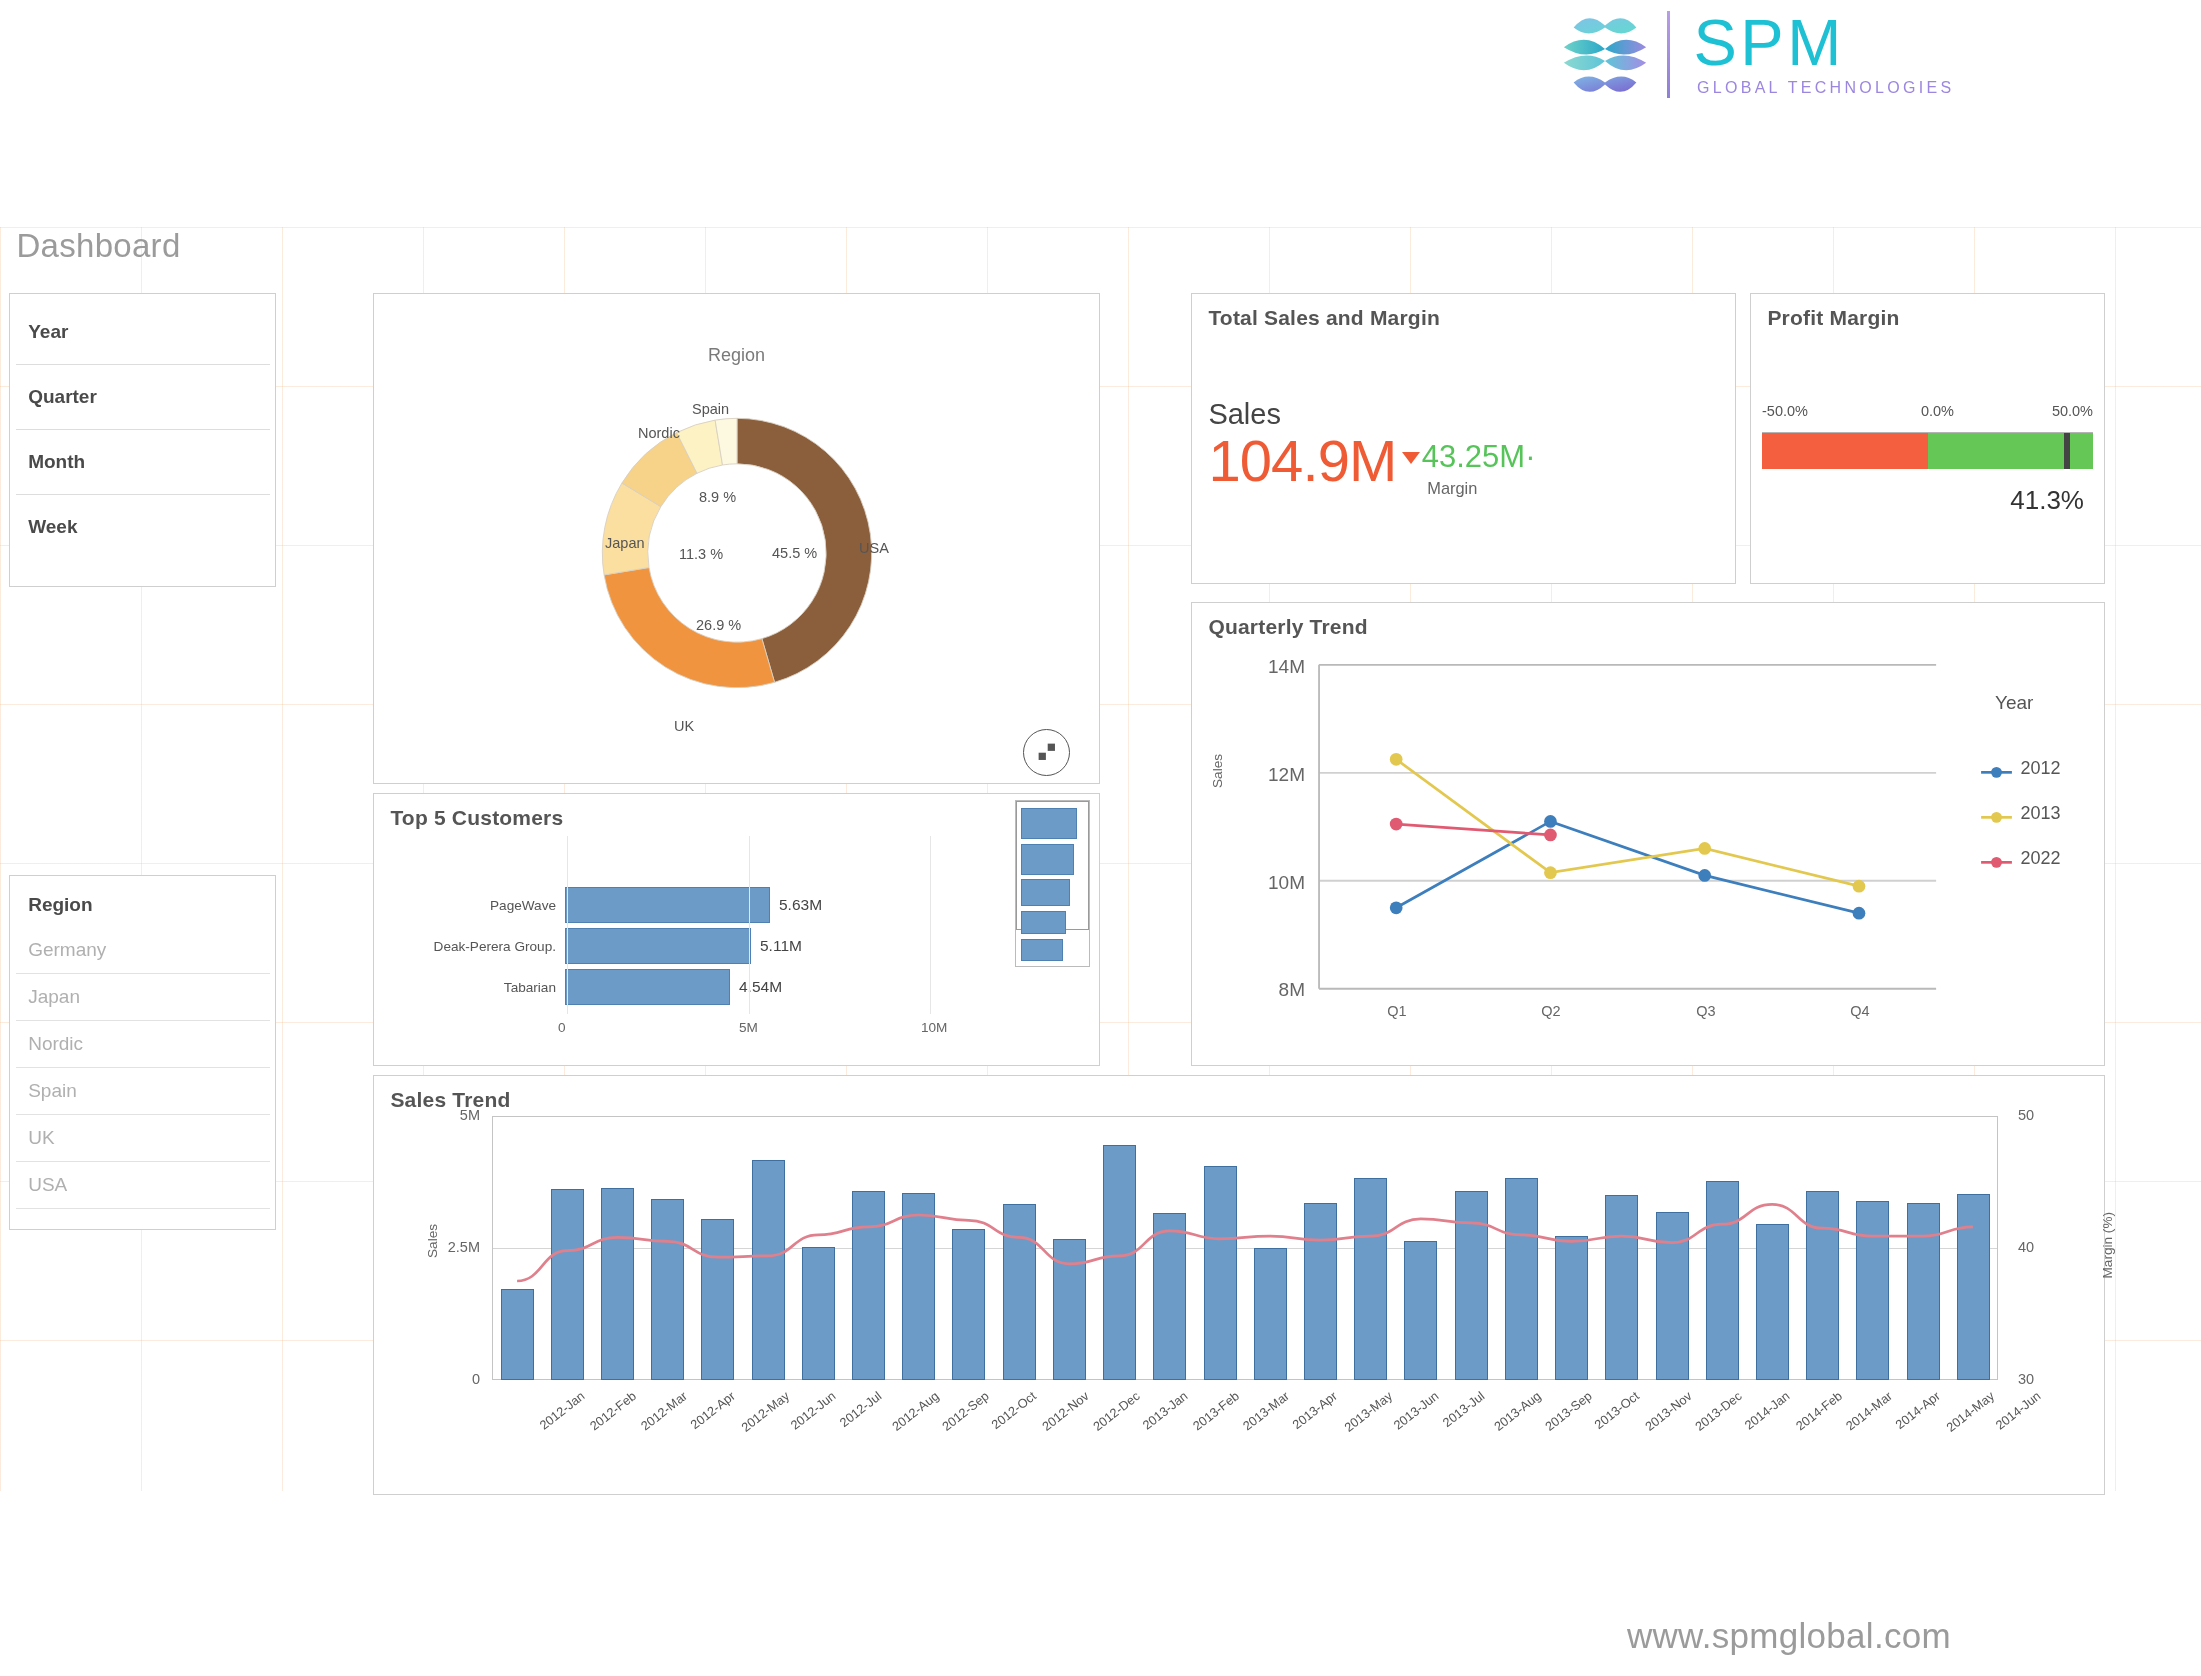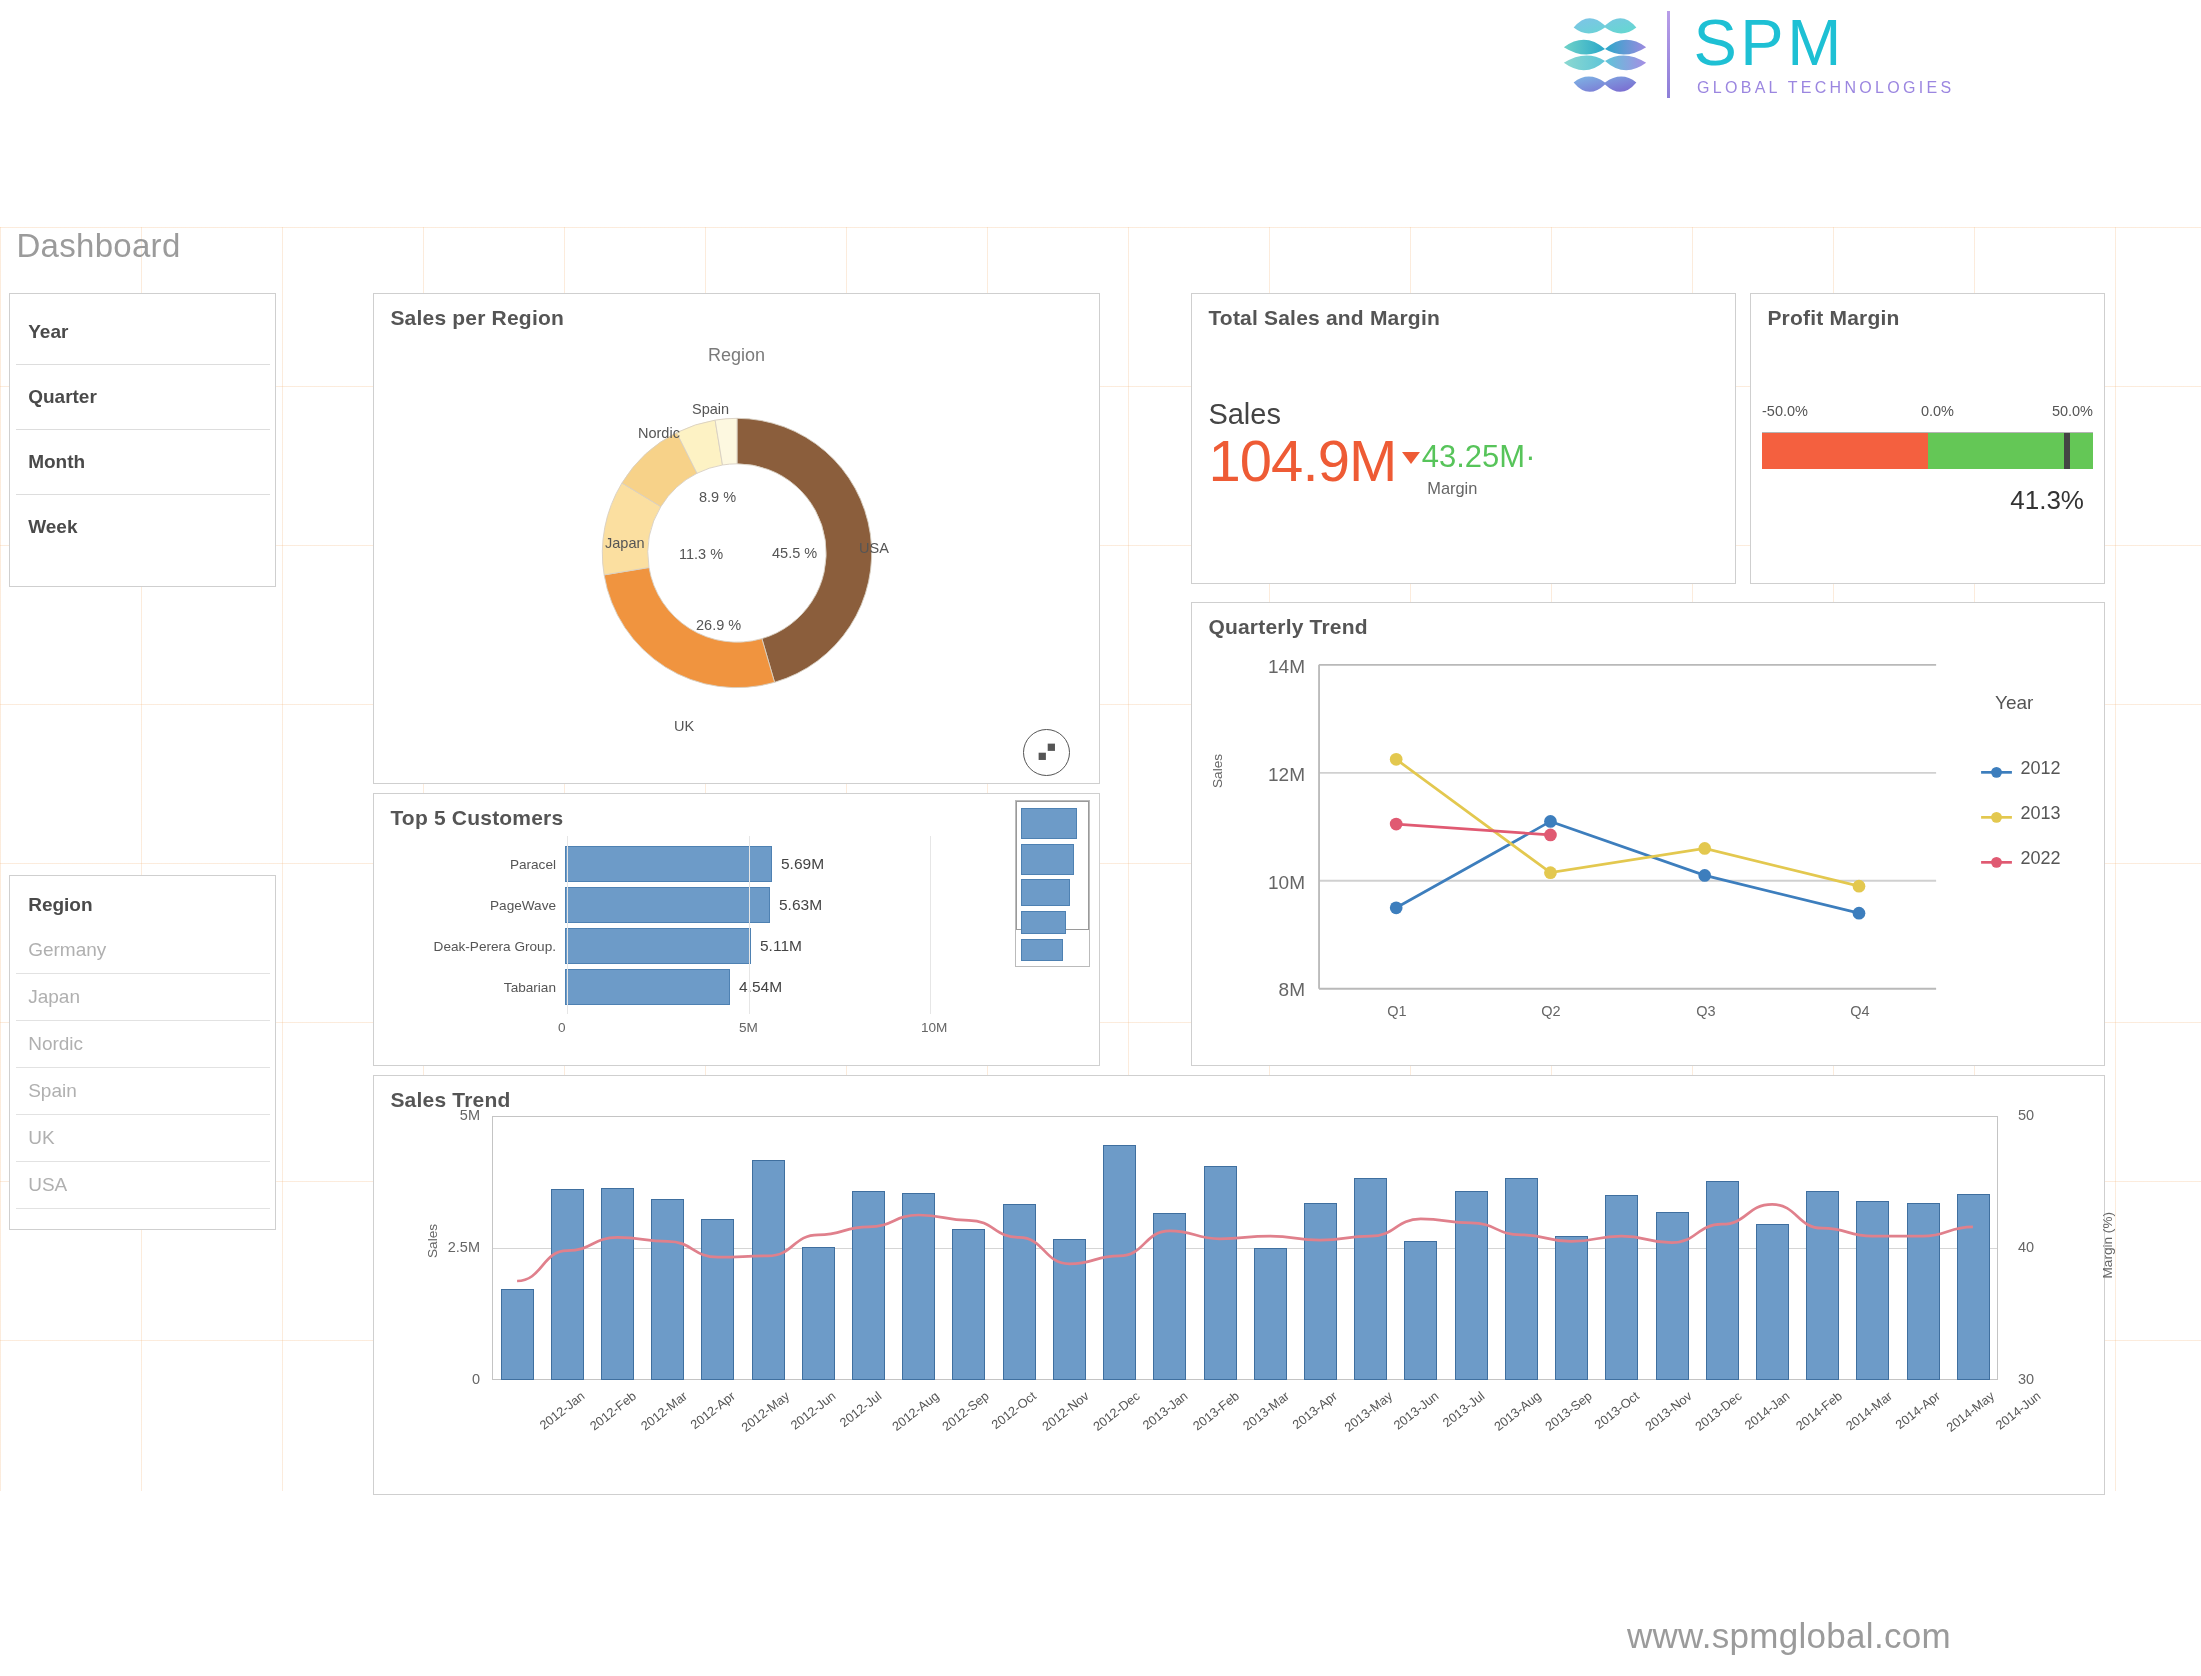--- a/index.html
+++ b/index.html
@@ -223,21 +223,20 @@
       <div class="region-row">Germany</div>
       <div class="region-row">Japan</div>
       <div class="region-row">Nordic</div>
       <div class="region-row">Spain</div>
       <div class="region-row">UK</div>
       <div class="region-row">USA</div>
     </div>
   </div>
 
   <div class="card" id="sales-region">
-    <div class="card-title">Sales per Region</div>
     <div id="donut-legend-title">Region</div>
     <div id="donut-area">
       <svg id="donut-svg" viewBox="0 0 400 400" style="position:absolute;left:50%;top:5.5px;transform:translateX(-50%);width:364px;height:364px;">
           <path d="M200 52 A148 148 0 0 1 241.2906836938059 342.1234654801876 L227.34112839184445 294.10878119634043 A98 98 0 0 0 200 102 Z" fill="#8b5e3c" stroke="#d8cfc2" stroke-width="1"></path>
           <path d="M241.2906836938059 342.1234654801876 A148 148 0 0 1 53.97048025723552 224.0703004488428 L103.30477746762894 215.93844218909862 A98 98 0 0 0 227.34112839184445 294.10878119634043 Z" fill="#f0943f" stroke="#d8cfc2" stroke-width="1"></path>
           <path d="M53.97048025723552 224.0703004488428 A148 148 0 0 1 73.56694010850428 123.06703329213505 L116.28081169346905 149.0579004231705 A98 98 0 0 0 103.30477746762894 215.93844218909862 Z" fill="#fbdfa0" stroke="#d8cfc2" stroke-width="1"></path>
           <path d="M73.56694010850428 123.06703329213505 A148 148 0 0 1 133.63928401867526 67.71146922561294 L156.05844482317687 112.40354043317613 A98 98 0 0 0 116.28081169346905 149.0579004231705 Z" fill="#f7d289" stroke="#d8cfc2" stroke-width="1"></path>
           <path d="M133.63928401867526 67.71146922561294 A148 148 0 0 1 175.9296995511571 53.97048025723555 L184.06155781090135 103.30477746762894 A98 98 0 0 0 156.05844482317687 112.40354043317613 Z" fill="#fdf2c4" stroke="#d8cfc2" stroke-width="1"></path>
           <path d="M175.9296995511571 53.97048025723555 A148 148 0 0 1 199.99999999999997 52 L199.99999999999997 102 A98 98 0 0 0 184.06155781090135 103.30477746762894 Z" fill="#fdf8e0" stroke="#d8cfc2" stroke-width="1"></path>
         </svg>
@@ -255,25 +254,20 @@
       <svg width="23.6" height="23.6" viewBox="0 0 26 26">
         <rect x="14" y="4" width="8" height="8" fill="#555"></rect>
         <rect x="4" y="14" width="8" height="8" fill="#555"></rect>
       </svg>
     </div>
   </div>
 
   <div class="card" id="top5">
     <div class="card-title">Top 5 Customers</div>
     <div id="top5-plot">
-        <div class="t5-row" style="top: 9px;">
-          <div class="t5-name">Paracel</div>
-          <div class="t5-bar" style="width: 207px; background: rgb(109, 155, 200);"></div>
-          <div class="t5-val">5.69M</div>
-        </div>
         <div class="t5-row" style="top: 50px;">
           <div class="t5-name">PageWave</div>
           <div class="t5-bar" style="width: 205px; background: rgb(109, 155, 200);"></div>
           <div class="t5-val">5.63M</div>
         </div>
         <div class="t5-row" style="top: 91px;">
           <div class="t5-name">Deak-Perera Group.</div>
           <div class="t5-bar" style="width: 186px; background: rgb(109, 155, 200);"></div>
           <div class="t5-val">5.11M</div>
         </div>

